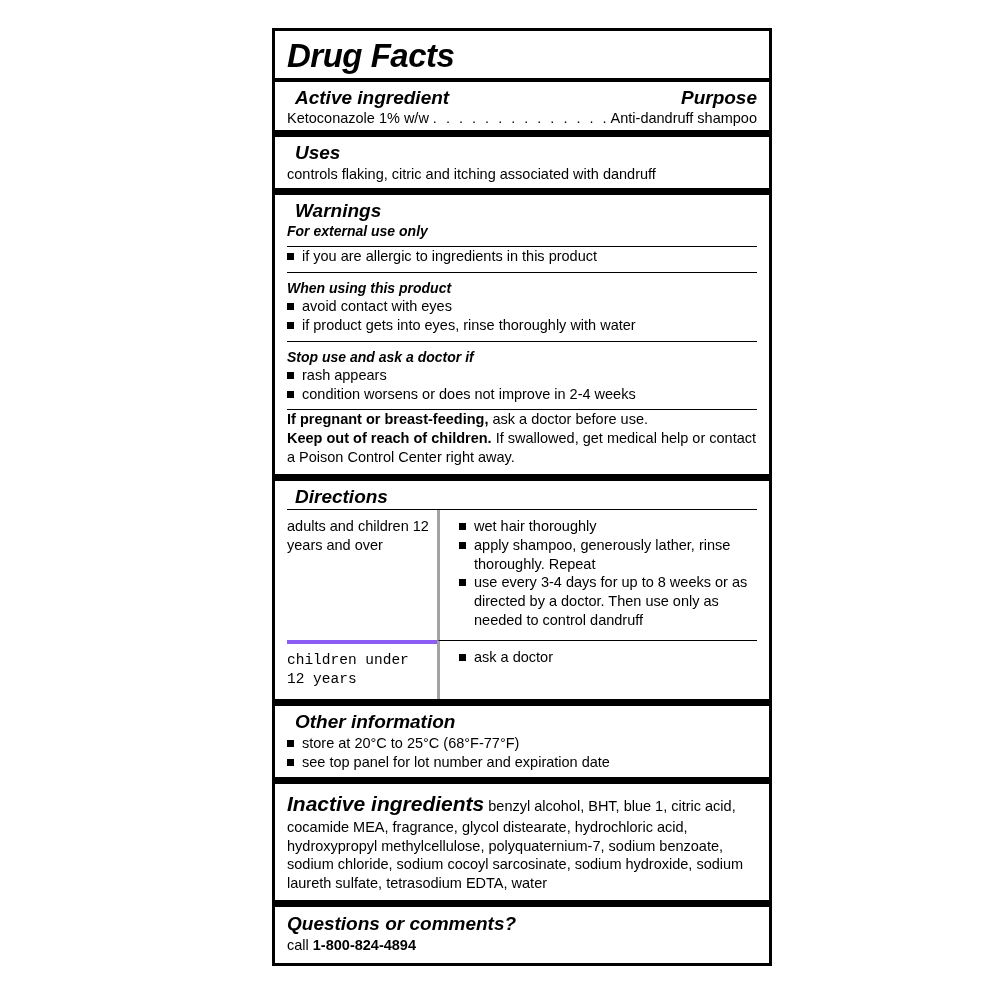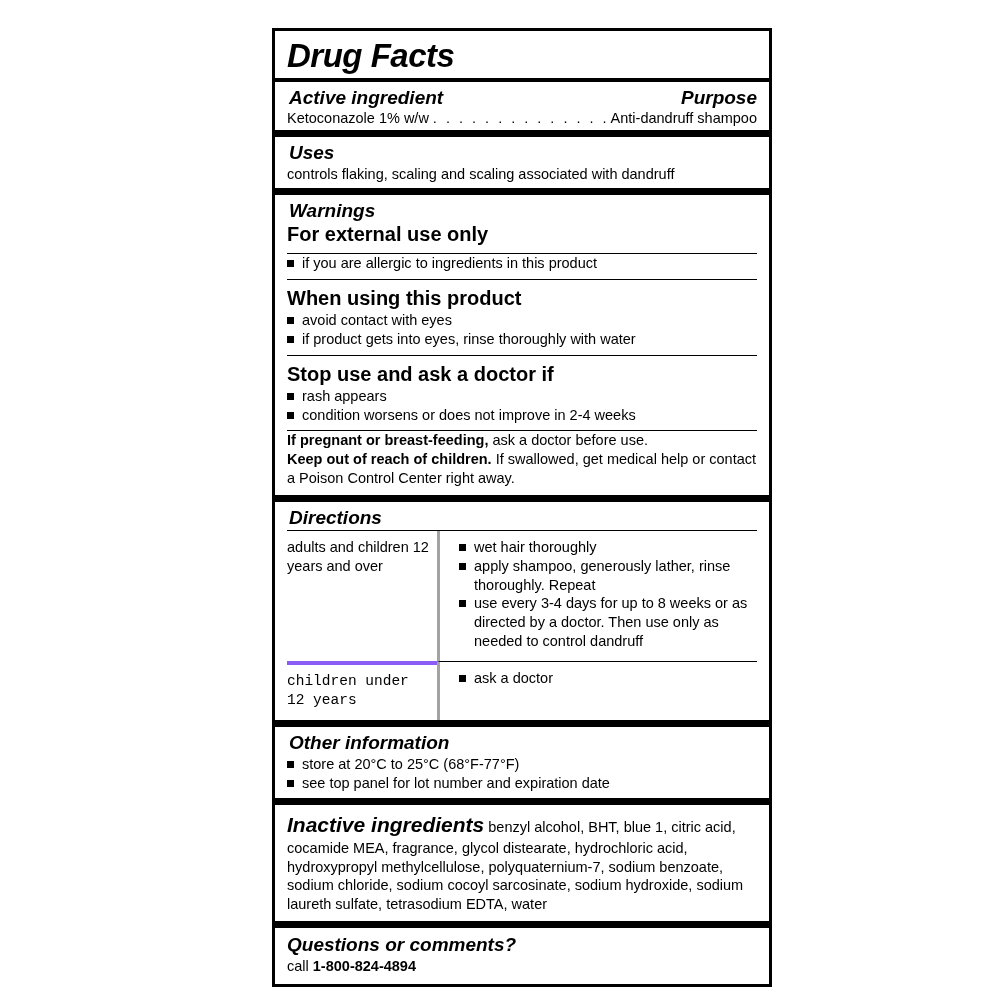--- a/index.html
+++ b/index.html
@@ -39,36 +39,37 @@
     line-height: 1.05;
   }
   .rule-thin { border-top: 1px solid #000; }
   .rule-thick{ border-top: 7px solid #000; }
   .rule-mid  { border-top: 4px solid #000; }
 
   .sec-head {
     font-size: 19px;
     font-weight: bold;
     font-style: italic;
-    margin: 5px 0 1px 2px;
+    margin: 5px 0 1px 8px;
   }
   .row-split {
     display: flex;
     justify-content: space-between;
     align-items: baseline;
   }
   .body {
     font-size: 14.5px;
     line-height: 1.28;
     margin: 0 0 5px 0;
   }
   .sub-head {
-    font-size: 20px;
+    font-size: 14px;
     font-weight: bold;
     margin: 7px 0 1px 0;
+    font-style: italic;
   }
   ul.bul {
     list-style: none;
     margin: 0 0 6px 0;
     padding: 0;
   }
   ul.bul li {
     font-size: 14.5px;
     line-height: 1.3;
     position: relative;
@@ -166,21 +167,21 @@
       <div class="dotline">
         <span class="lead">Ketoconazole 1% w/w</span>
         <span class="dots">. . . . . . . . . . . . . . . . . . . . . . . . . . . . . . . . . . . . . .</span>
         <span class="tail">Anti-dandruff shampoo</span>
       </div>
     </div>
     <div class="rule-thick"></div>
 
     <div class="pad">
       <div class="sec-head">Uses</div>
-      <div class="body">controls flaking, scaling and scaling associated with dandruff</div>
+      <div class="body">controls flaking, citric and itching associated with dandruff</div>
     </div>
     <div class="rule-thick"></div>
 
     <div class="pad">
       <div class="sec-head">Warnings</div>
       <div class="sub-head" style="margin-top:1px">For external use only</div>
       <div class="spacer6"></div>
       <div class="rule-thin"></div>
 
       <ul class="bul">

